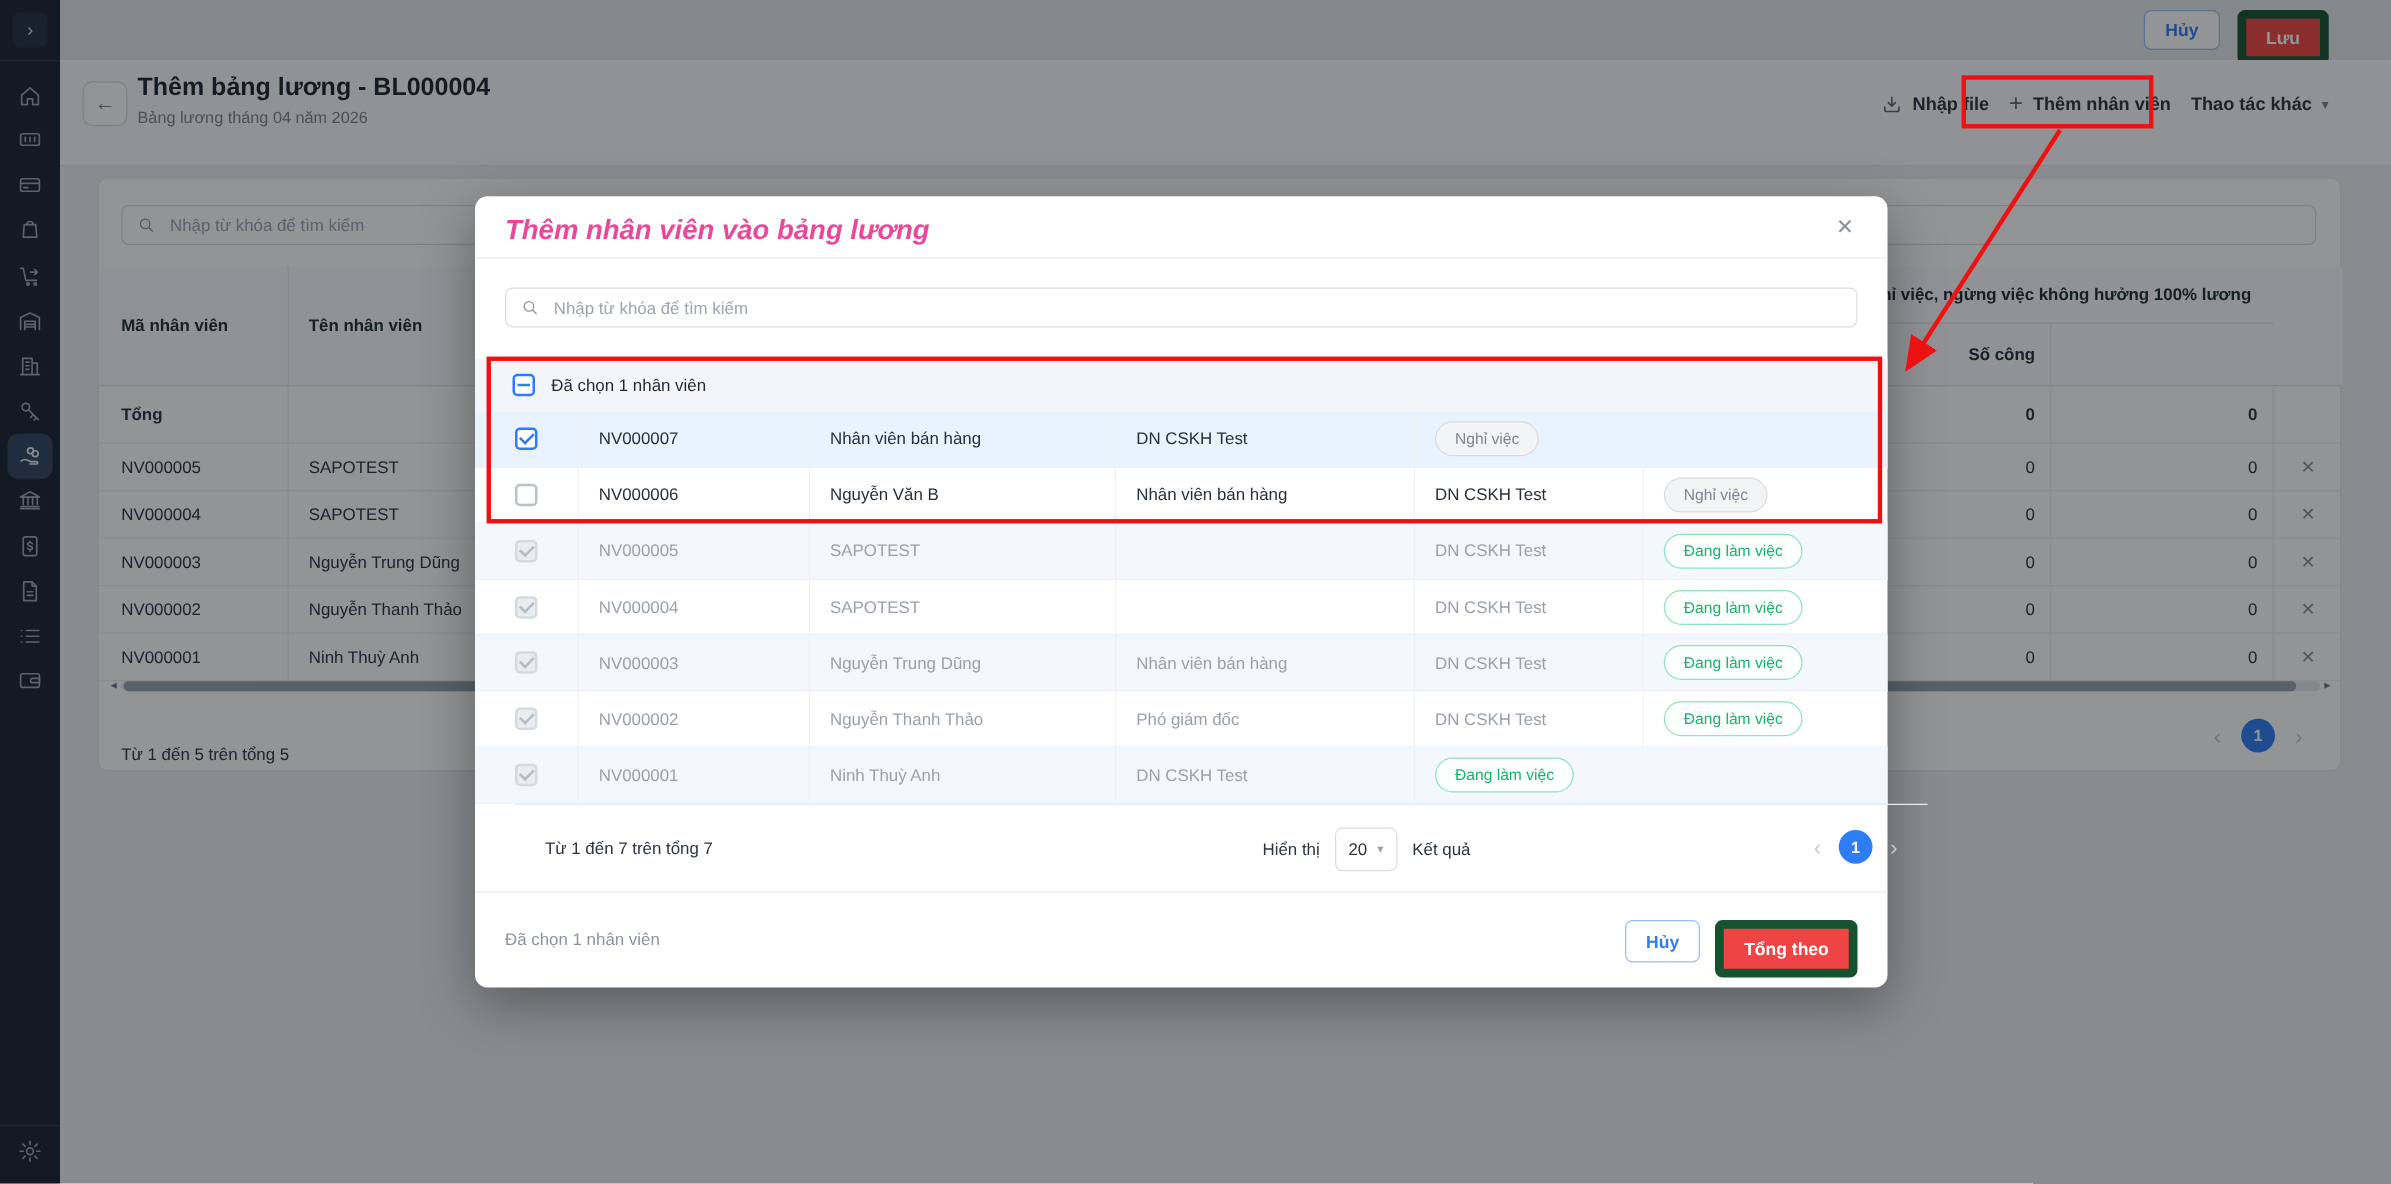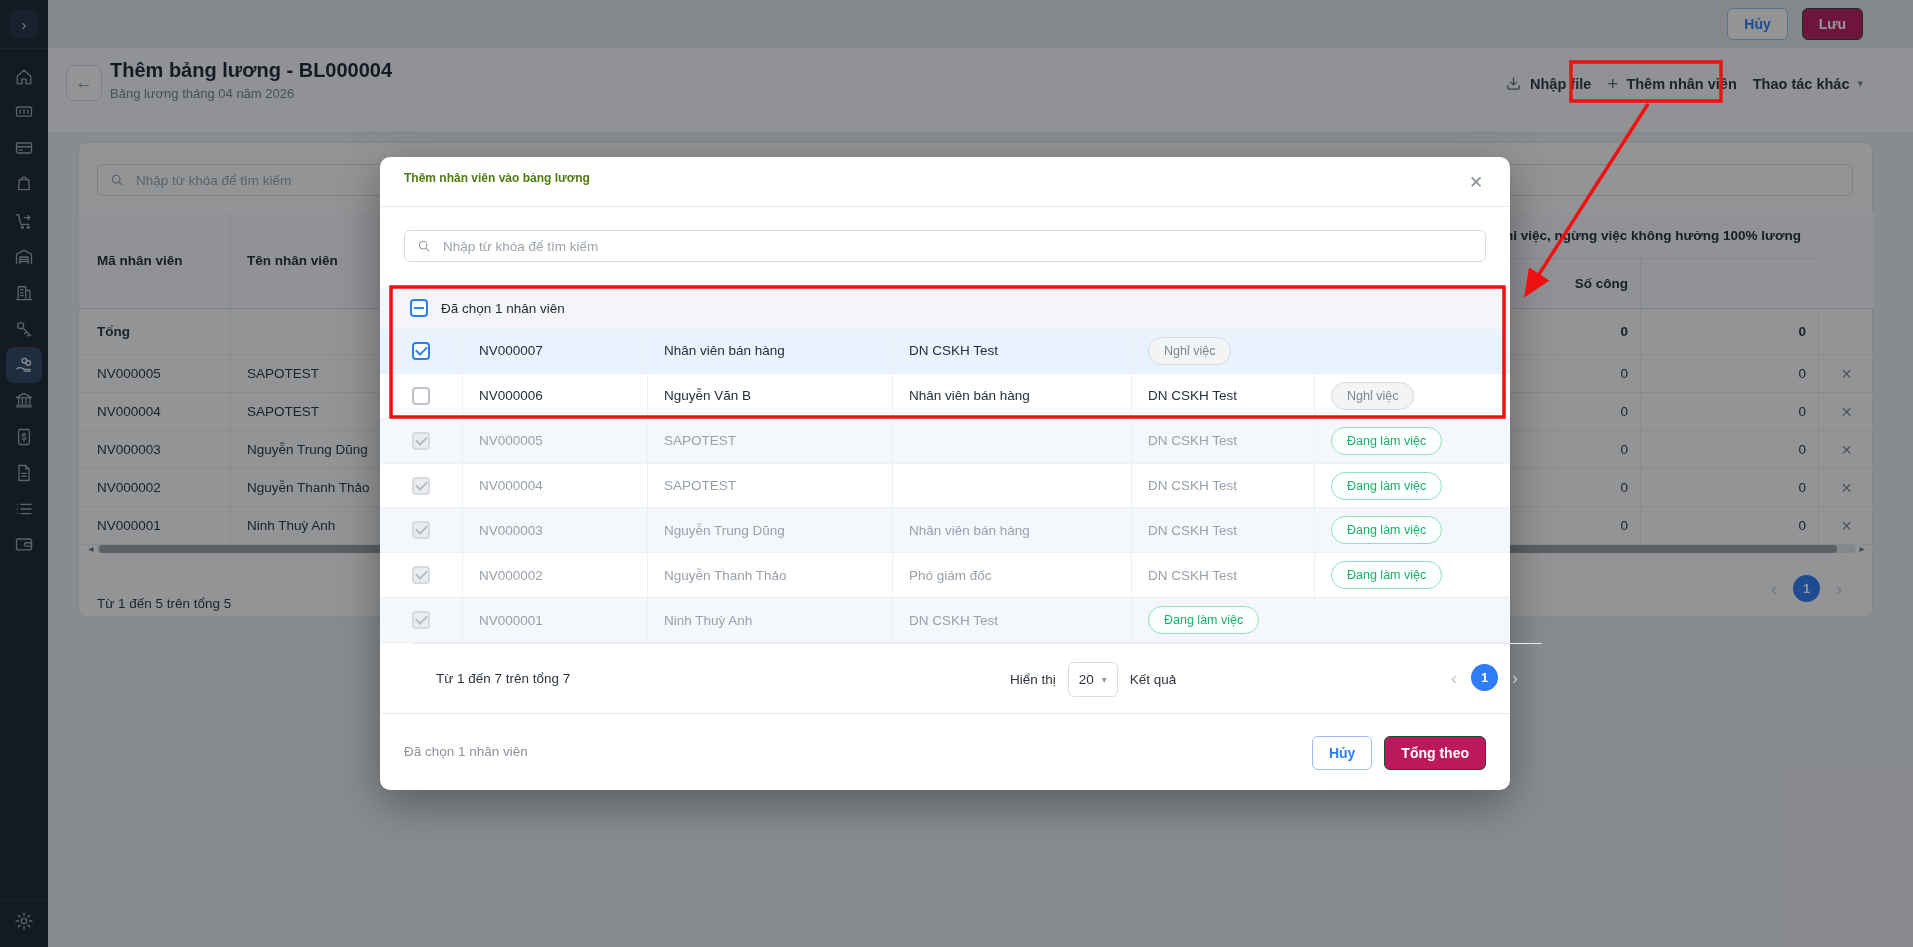--- a/index.html
+++ b/index.html
@@ -16,21 +16,21 @@
   .sb-item svg{width:20px;height:20px;stroke:#9aa4b1;stroke-width:1.6;fill:none;stroke-linecap:round;stroke-linejoin:round;}
   .sb-item.active{background:#31445f;}
   .sb-item.active svg{stroke:#e9f0f8;}
   .sb-sep-bot{position:absolute;left:0;top:900px;width:48px;border-top:1px solid rgba(255,255,255,.08);}
 
   
   .topbar{position:absolute;left:48px;top:0;width:1865px;height:48px;background:#e6e9ec;border-bottom:1px solid #d3d7db;z-index:1;}
   .topbar-actions{position:absolute;right:50px;top:8px;display:flex;gap:14px;}
   .btn{border-radius:6px;font-size:14px;font-weight:700;display:flex;align-items:center;justify-content:center;cursor:pointer;}
   .btn-outline-blue{height:30px;padding:0 16px;background:#fff;border:1px solid #9dbef5;color:#2e7cf6;}
-  .btn-blue{height:30px;padding:0 16px;background:#be185d;border:1px solid #14532d;color:#fff;}
+  .btn-blue{height:30px;padding:0 16px;background:#ef4444;border:7px solid #14532d;color:#fff;}
 
   
   .pheader{position:absolute;left:48px;top:48px;width:1865px;height:84px;background:#fbfcfd;border-bottom:1px solid #e2e5e9;z-index:1;}
   .back-btn{position:absolute;left:18px;top:17px;width:34px;height:34px;border:1px solid #d7dbe0;border-radius:8px;background:#fff;
       color:#7a828c;font-size:17px;display:flex;align-items:center;justify-content:center;cursor:pointer;}
   .ptitle{position:absolute;left:62px;top:11px;font-size:20px;font-weight:700;color:#1b2430;}
   .psub{position:absolute;left:62px;top:38px;font-size:13px;color:#7a838e;}
   .pactions{position:absolute;right:50px;top:26px;display:flex;align-items:center;gap:16px;text-align:center;}
   .paction{display:flex;align-items:center;gap:8px;font-size:14.5px;font-weight:700;color:#29323e;cursor:pointer;}
   .paction svg{width:17px;height:17px;stroke:#5c6571;stroke-width:1.8;fill:none;stroke-linecap:round;stroke-linejoin:round;}
@@ -79,21 +79,21 @@
   .pag-page{width:27px;height:27px;border-radius:50%;background:#2e7cf6;color:#fff;font-size:13px;font-weight:700;
       display:flex;align-items:center;justify-content:center;cursor:pointer;}
 
   
   .overlay{position:absolute;left:0;top:0;width:1913px;height:947px;background:rgba(13,17,22,.45);z-index:5;}
 
   
   .modal{position:absolute;left:380px;top:157px;width:1130px;height:633px;background:#fff;border-radius:10px;
       box-shadow:0 14px 44px rgba(0,0,0,.35);z-index:10;}
   .m-titlebar{position:absolute;left:0;top:0;width:100%;height:50px;border-bottom:1px solid #e7eaee;box-sizing:border-box;}
-  .m-title{position:absolute;left:24px;top:14px;font-size:12px;font-weight:700;color:#4d7c0f;}
+  .m-title{position:absolute;left:24px;top:14px;font-size:22px;font-weight:700;color:#ec4899;font-style:italic;}
   .m-close{position:absolute;right:22px;top:13px;width:24px;height:24px;color:#8a929c;font-size:17px;
       display:flex;align-items:center;justify-content:center;cursor:pointer;}
   .m-search{left:24px;top:73px;width:1082px;}
 
   .m-table{position:absolute;left:0;top:130px;width:1130px;height:356px;display:flex;flex-direction:column;}
   .m-selhdr{height:42px;background:#f3f5f8;display:flex;align-items:center;flex:0 0 42px;}
   .m-selhdr .lbl{font-size:13.5px;font-weight:400;color:#1f2833;margin-left:13px;}
   .mrow{flex:1;display:grid;grid-template-columns:83px 185px 245px 239px 183px 195px;border-bottom:1px solid #eef1f4;box-sizing:border-box;}
   .mrow.sel{background:#e8f3fd;}
   .mrow.tint{background:#f4f8fc;}

